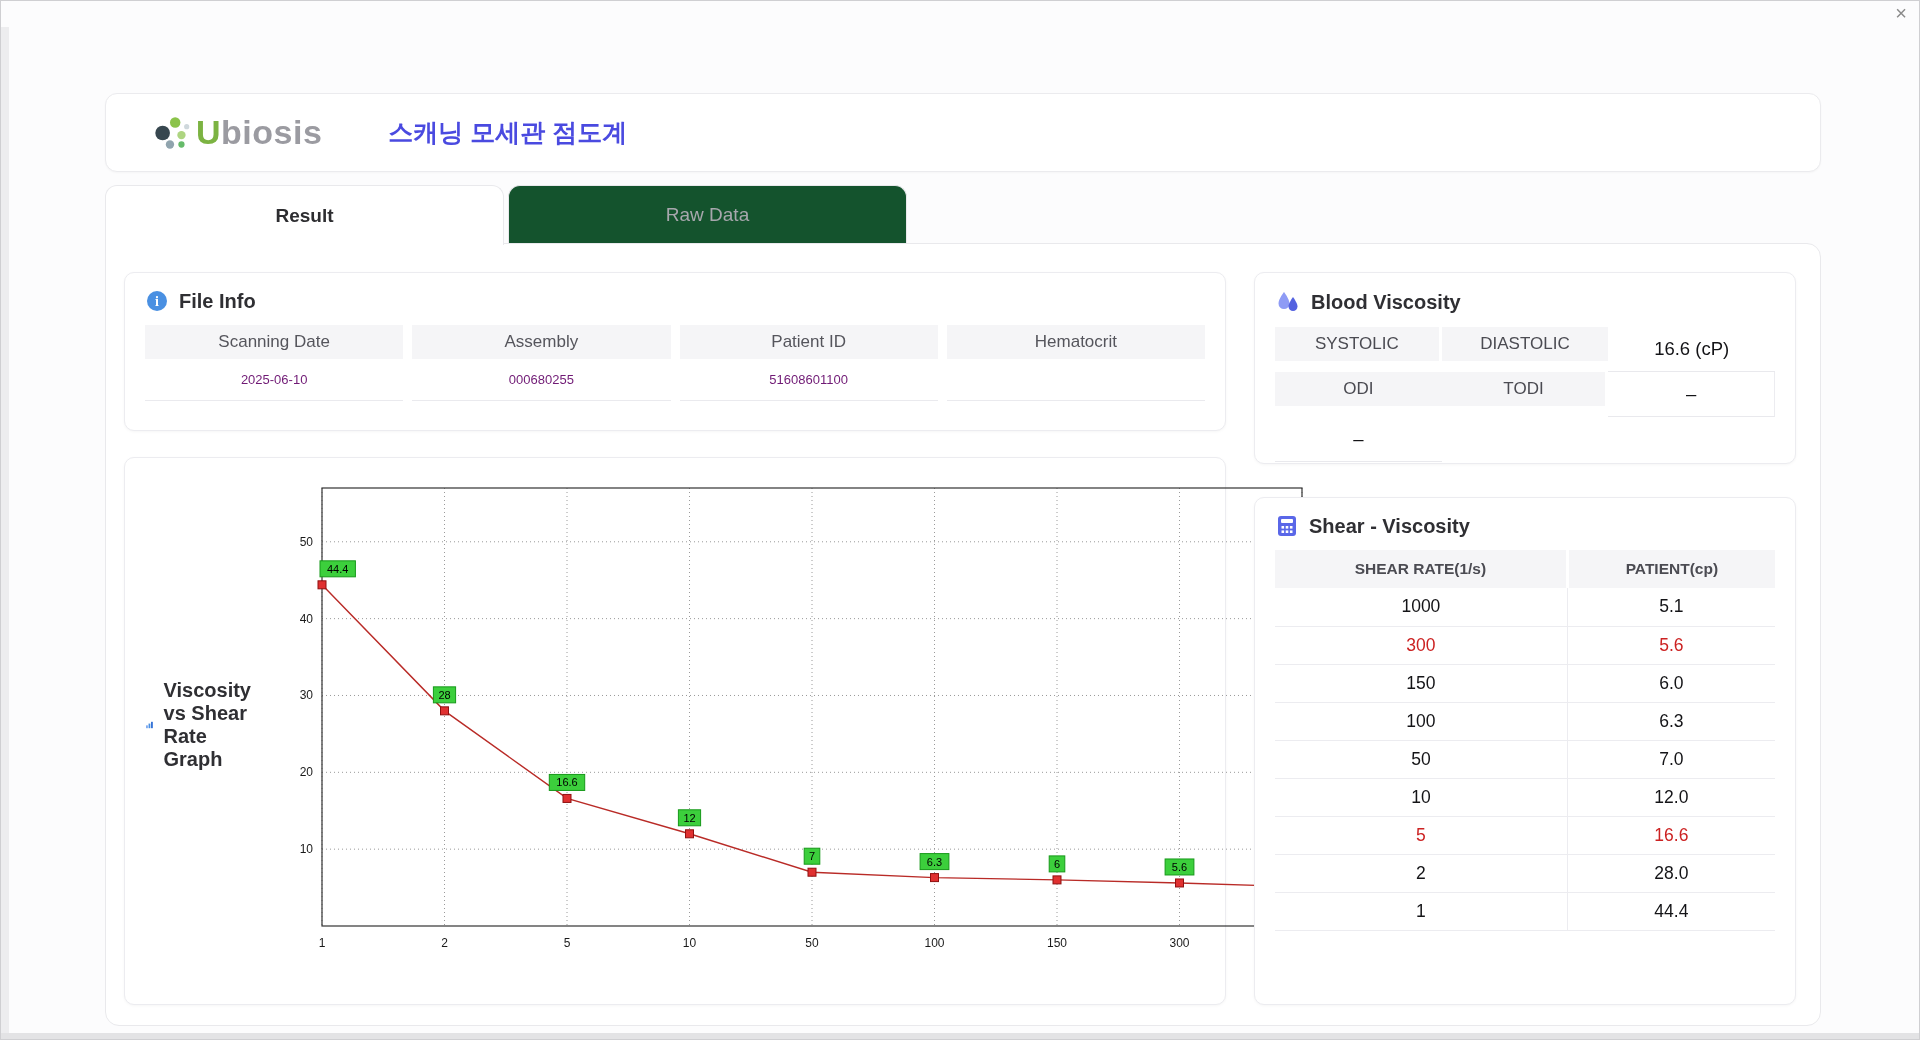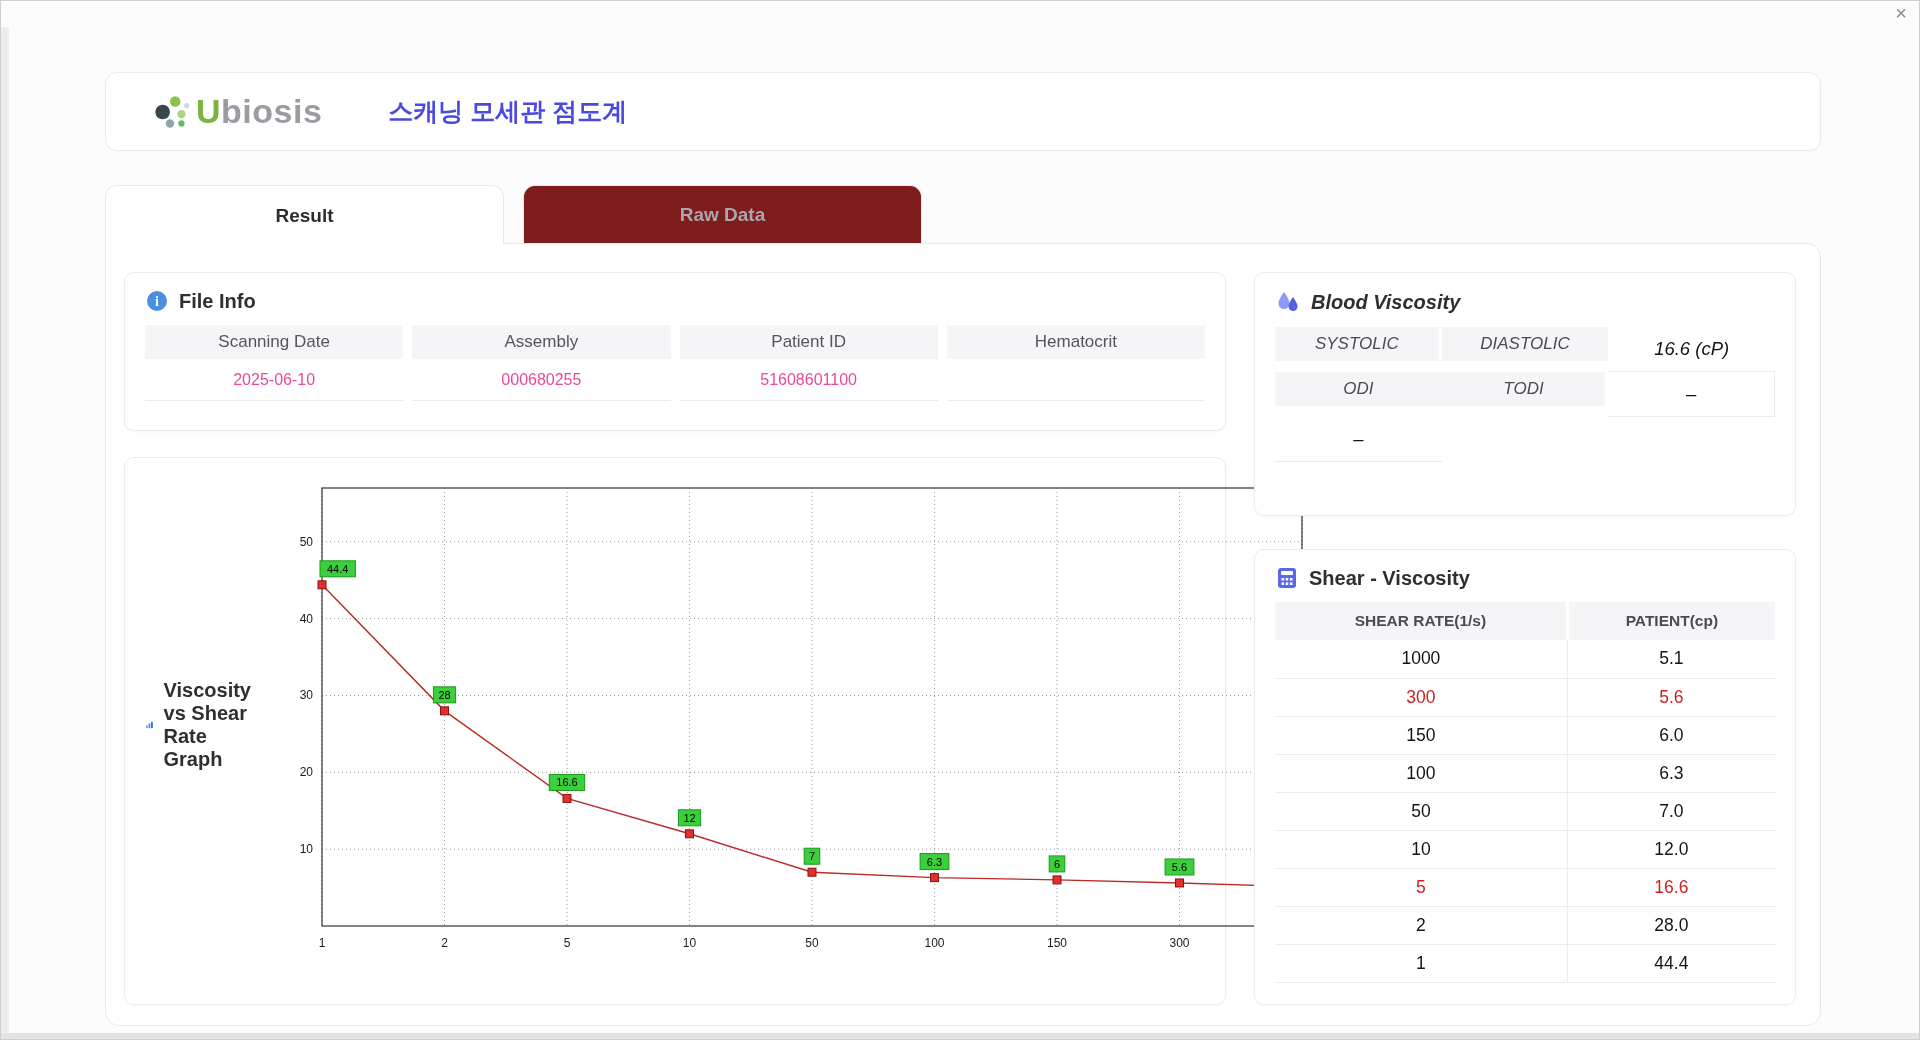--- a/index.html
+++ b/index.html
@@ -8,39 +8,39 @@
     width:1920px; height:1040px; position:relative; overflow:hidden;
     background:#fcfcfd; border:1px solid #cfcfd2;
     font-family:"Liberation Sans", sans-serif; color:#222;
   }
   .edge-left { position:absolute; left:0; top:26px; width:8px; height:1006px; background:#ededef; }
   .edge-bottom { position:absolute; left:0; top:1032px; width:1920px; height:8px; background:#e3e3e5; }
   .close-btn { position:absolute; top:2px; right:12px; font-size:20px; line-height:20px; color:#8a8a8a; cursor:pointer; }
 
   
   .header-card {
-    position:absolute; left:104px; top:71px; width:1716px; height:79px;
+    position:absolute; left:104px; top:92px; width:1716px; height:79px;
     background:#fff; border:1px solid #ebebee; border-radius:12px;
     box-shadow:0 1px 2px rgba(0,0,0,.03);
     display:flex; align-items:center; padding:16px 44px;
   }
   .logo { display:flex; align-items:center; gap:4px; }
   .logo-text { font-size:34px; font-weight:600; color:#9b9ba1; letter-spacing:.5px; }
   .logo-text .u { color:#7cb342; }
   .app-title { margin-left:66px; font-size:25px; font-weight:700; color:#4a4ae0; }
 
   
   .tabs { position:absolute; left:104px; top:184px; display:flex; z-index:5; }
   .tab {
     width:399px; height:58px; display:flex; align-items:center; justify-content:center;
     font-size:19px; border:1px solid #e9e9ec; border-bottom:none;
     border-radius:12px 12px 0 0; cursor:pointer;
   }
   .tab-active { background:#fff; color:#2d2d30; font-weight:700; height:60px; }
-  .tab-inactive { background:#7f1d1d; color:#a7a7ad; font-weight:700; margin-left:19px; }
+  .tab-inactive { background:#14532d; color:#a7a7ad; font-weight:400; margin-left:4px; }
 
   
   .content-panel {
     position:absolute; left:104px; top:242px; width:1716px; height:783px;
     background:#fff; border:1px solid #e9e9ec; border-radius:0 14px 14px 14px;
     padding:28px 24px 20px 18px; display:flex; gap:28px;
   }
   .left-col { flex:1 1 auto; min-width:0; display:flex; flex-direction:column; gap:26px; }
   .right-col { flex:0 0 542px; display:flex; flex-direction:column; gap:33px; }
 
@@ -49,33 +49,33 @@
     box-shadow:0 1px 3px rgba(0,0,0,.04); padding:16px 20px;
   }
   .card-title-row { display:flex; align-items:center; gap:10px; margin-bottom:12px; }
   .card-title { font-size:20px; font-weight:700; color:#2f2f33; }
 
   
   .file-info-card { height:159px; }
   .fields-grid { display:grid; grid-template-columns:repeat(4,1fr); column-gap:9px; margin-top:4px; }
   .field-label { height:34px; background:#f5f5f7; color:#55555c; font-size:17px;
     display:flex; align-items:center; justify-content:center; }
-  .field-value { height:42px; color:#ec4899; font-size:16px;
+  .field-value { height:42px; color:#701a75; font-size:13px;
     display:flex; align-items:center; justify-content:center; border-bottom:1px solid #eaeaee; }
 
   
   .graph-card { flex:1; display:flex; }
   .chart-wrap { flex:1; padding-left:4px; padding-top:4px; }
   .grid   { stroke:#9a9a9a; stroke-width:1; stroke-dasharray:1 3; }
   .frame  { fill:none; stroke:#333; stroke-width:1.2; }
   .tick   { font-size:12px; fill:#1a1a1a; font-family:"Liberation Sans",sans-serif; }
   .ptlbl  { font-size:11px; fill:#000; font-weight:500; font-family:"Liberation Sans",sans-serif; }
 
   
-  .bv-card { height:244px;font-style:italic; }
+  .bv-card { height:192px; }
   .bv-grid { display:grid; grid-template-columns:1fr 1fr 1fr; margin-top:4px; }
   .bv-label { height:34px; background:#f5f5f7; color:#4b4b52; font-size:17px;
     display:flex; align-items:center; justify-content:center; }
   .bv-label.left, .bv-head-gap { border-right:3px solid #fff; }
   .bv-value { height:45px; color:#141417; font-size:18.5px;
     display:flex; align-items:center; justify-content:center; border-bottom:1px solid #e9e9ed; }
   .bv-value.left { border-right:1px solid #ececf0; }
 
   
   .shear-card { flex:1; }

